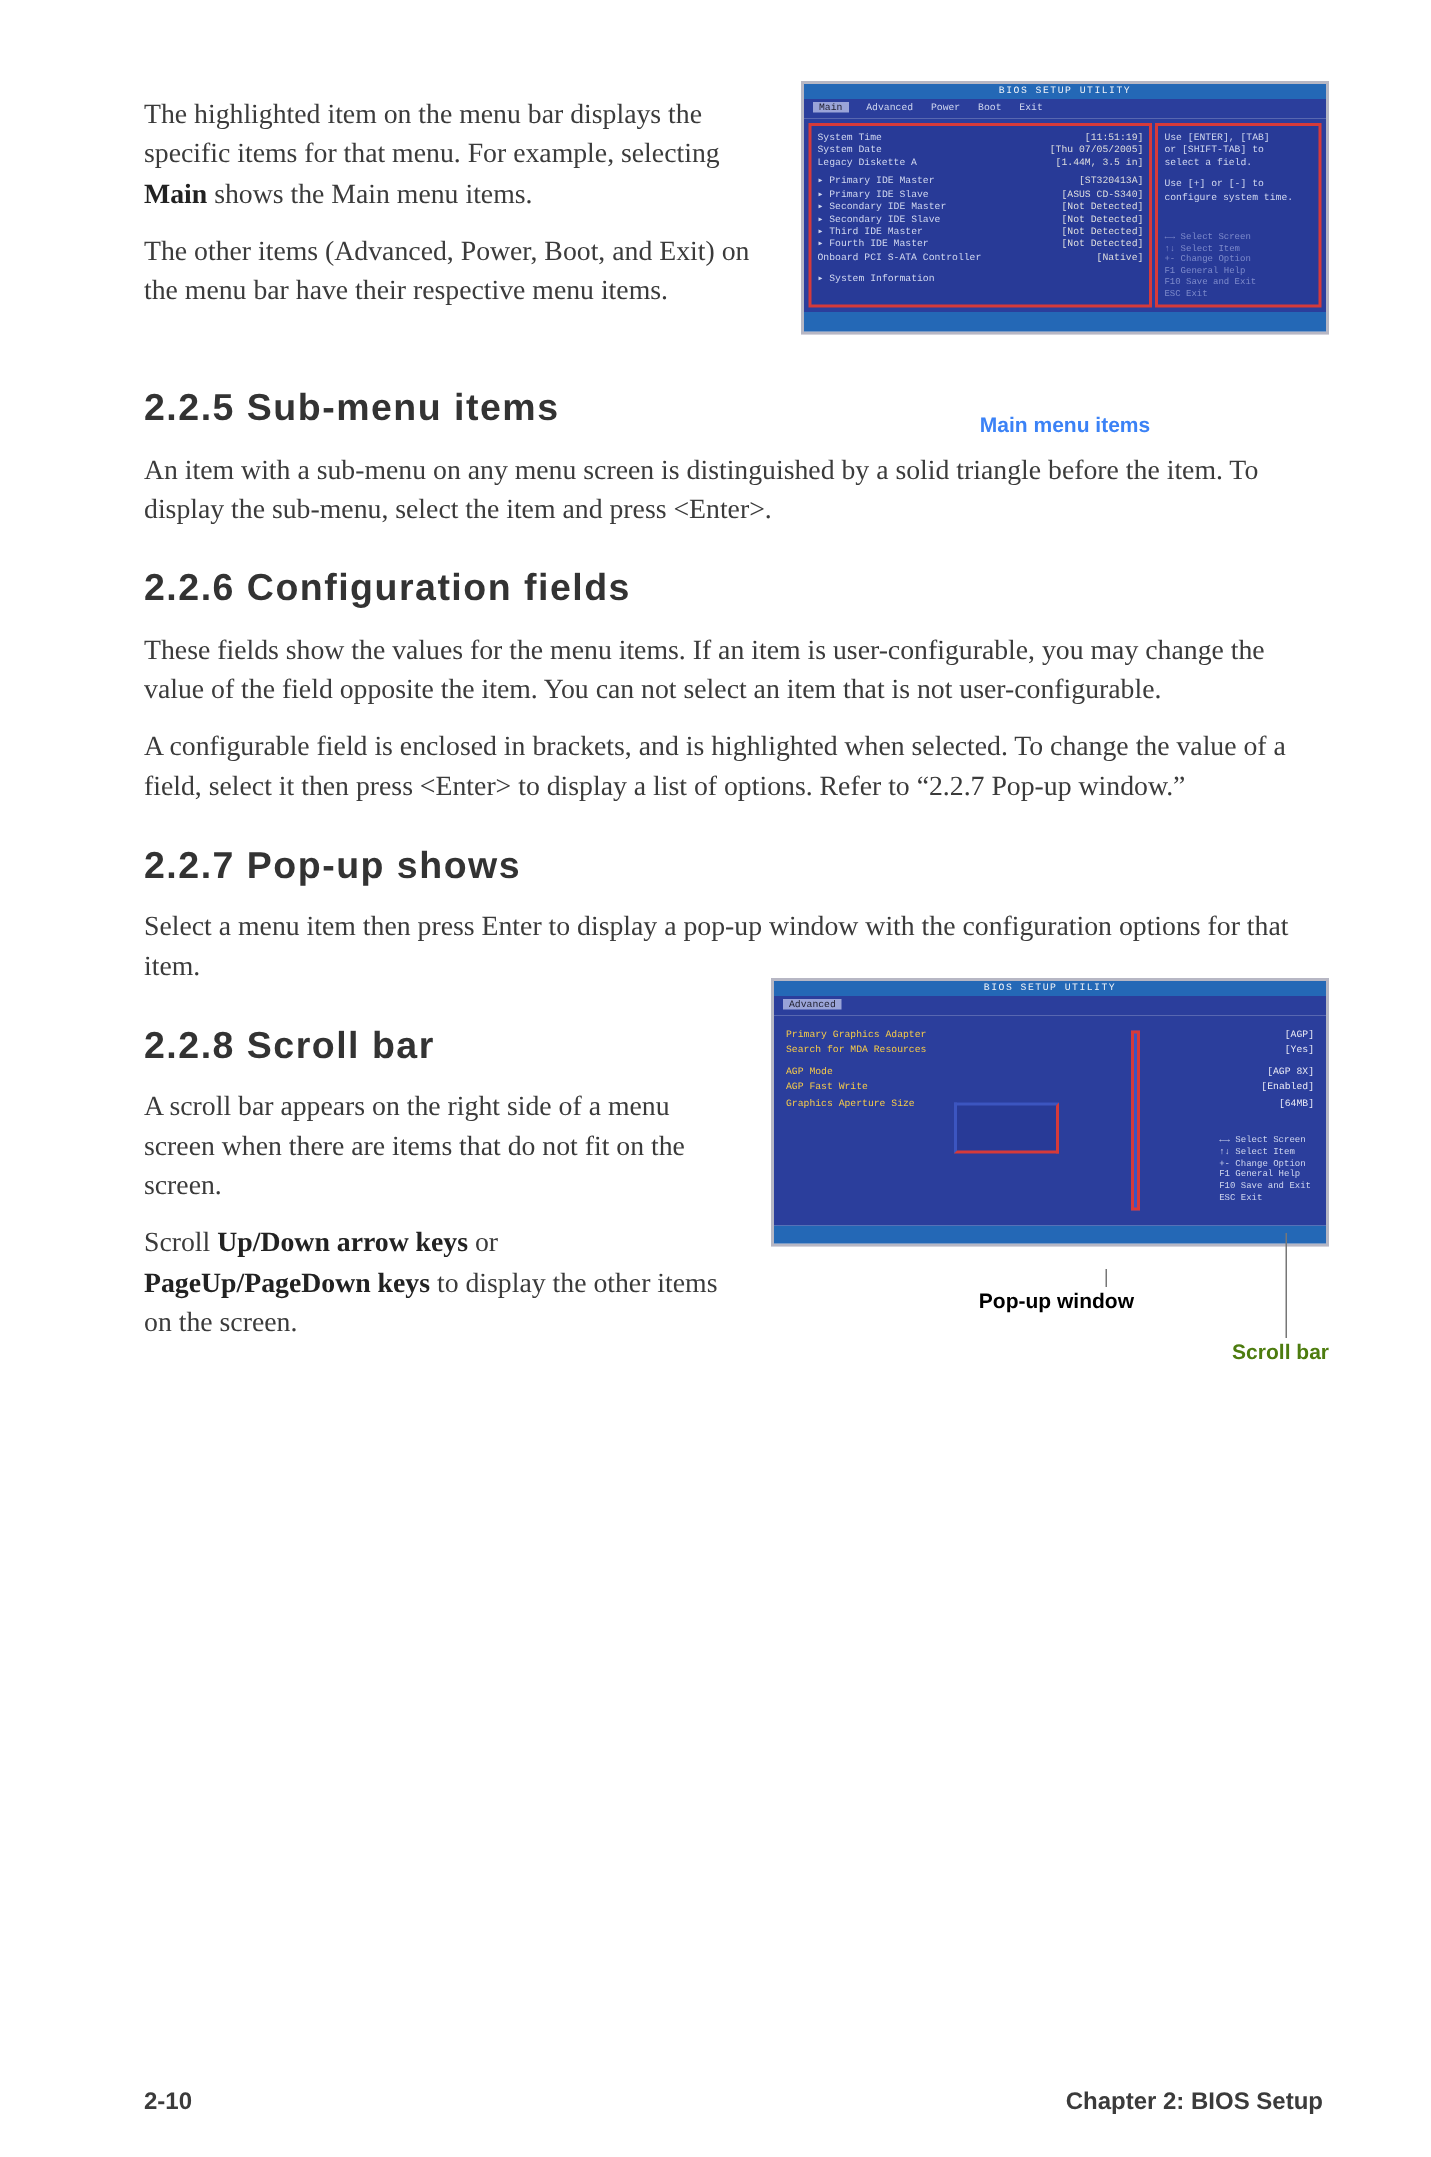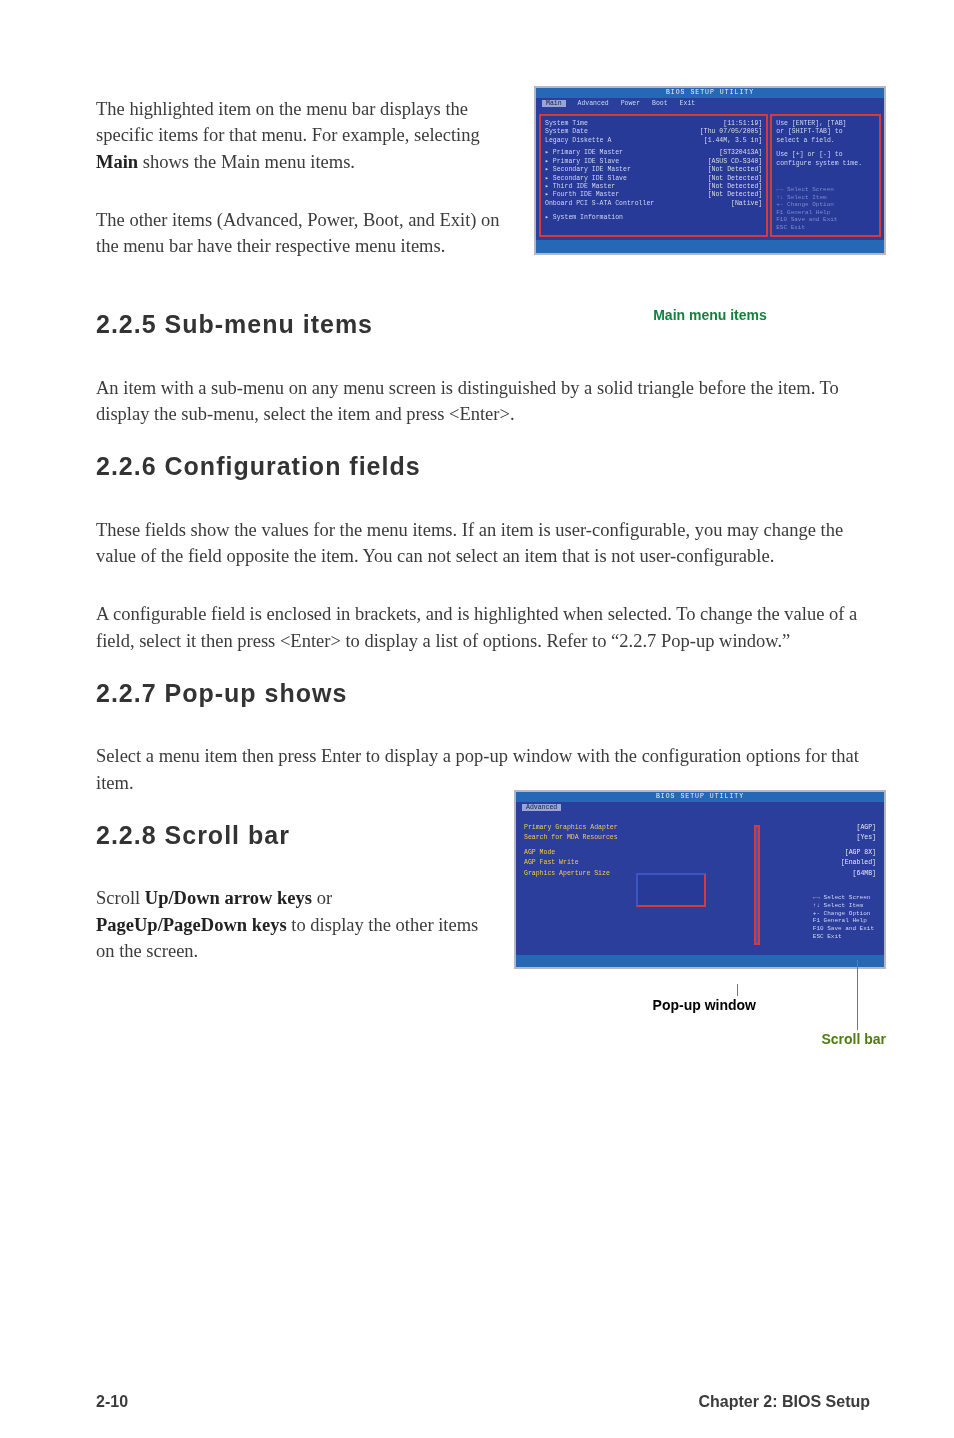--- a/index.html
+++ b/index.html
@@ -16,21 +16,21 @@
   }
   h2 {
     font-family: "Trebuchet MS", Verdana, sans-serif;
     font-size: 25px;
     letter-spacing: 1px;
     color: #333;
     margin-bottom: 10px;
     font-weight: 700;
   }
   .section { margin-bottom: 22px; }
-  p { margin-bottom: 12px; margin-top: 32px; }
+  p { margin-bottom: 12px; }
 
   .topwrap { position: relative; }
   .top-left { width: 420px; }
   .bios-ss {
     position: absolute;
     top: -10px;
     right: 0;
     width: 352px;
     font-family: "Lucida Console","Courier New",monospace;
     font-size: 6.5px;
@@ -79,21 +79,21 @@
   }
   .caption {
     position: absolute;
     right: 0;
     top: 210px;
     width: 352px;
     text-align: center;
     font-family: Arial, Helvetica, sans-serif;
     font-size: 14px;
     font-weight: 700;
-    color: #15803d;
+    color: #3b82f6;
   }
 
   
   .popwrap { position: relative; height: 260px; }
   .pop-ss {
     position: absolute; right: 0; top: -28px; width: 372px;
     font-family: "Lucida Console","Courier New",monospace;
     font-size: 6.5px;
     background: #e2e2ee;
     border: 2px solid #b7b7c4;
@@ -145,21 +145,21 @@
   .pop-scroll-line {
     position: absolute;
     right: 28px; top: 142px;
     width: 1px; height: 70px; background: #777;
   }
 
   .pop-left { width: 390px; }
 
   .footer {
     position: absolute;
-    left: 0; right: 16px; bottom: 24px;
+    left: 0; right: 4px; bottom: 24px;
     padding: 0 68px 0 96px;
     display: flex; justify-content: space-between;
     font-family: "Trebuchet MS", Verdana, sans-serif;
     font-size: 16px;
     font-weight: 700;
   }
   .b { font-weight: 700; color: #222; }
 </style>
 </head>
 <body>
@@ -260,20 +260,21 @@
 </div>
 
 <div class="section">
   <h2>2.2.7  Pop-up shows</h2>
   <p>Select a menu item then press Enter to display a pop-up window with the configuration options for that item.</p>
 </div>
 
 <div class="popwrap">
   <div class="pop-left">
     <h2>2.2.8  Scroll bar</h2>
+    <p>A scroll bar appears on the right side of a menu screen when there are items that do not fit on the screen.</p>
     <p>
       <span>Scroll </span><span class="b">Up/Down arrow keys</span><span> or </span><span class="b">PageUp/PageDown keys</span><span> to display the other items on the screen.</span>
     </p>
   </div>
 
   <div class="pop-ss">
     <div class="bios-top">BIOS SETUP UTILITY</div>
     <div class="bios-menubar">
       <span class="sel">Advanced</span>
     </div>

